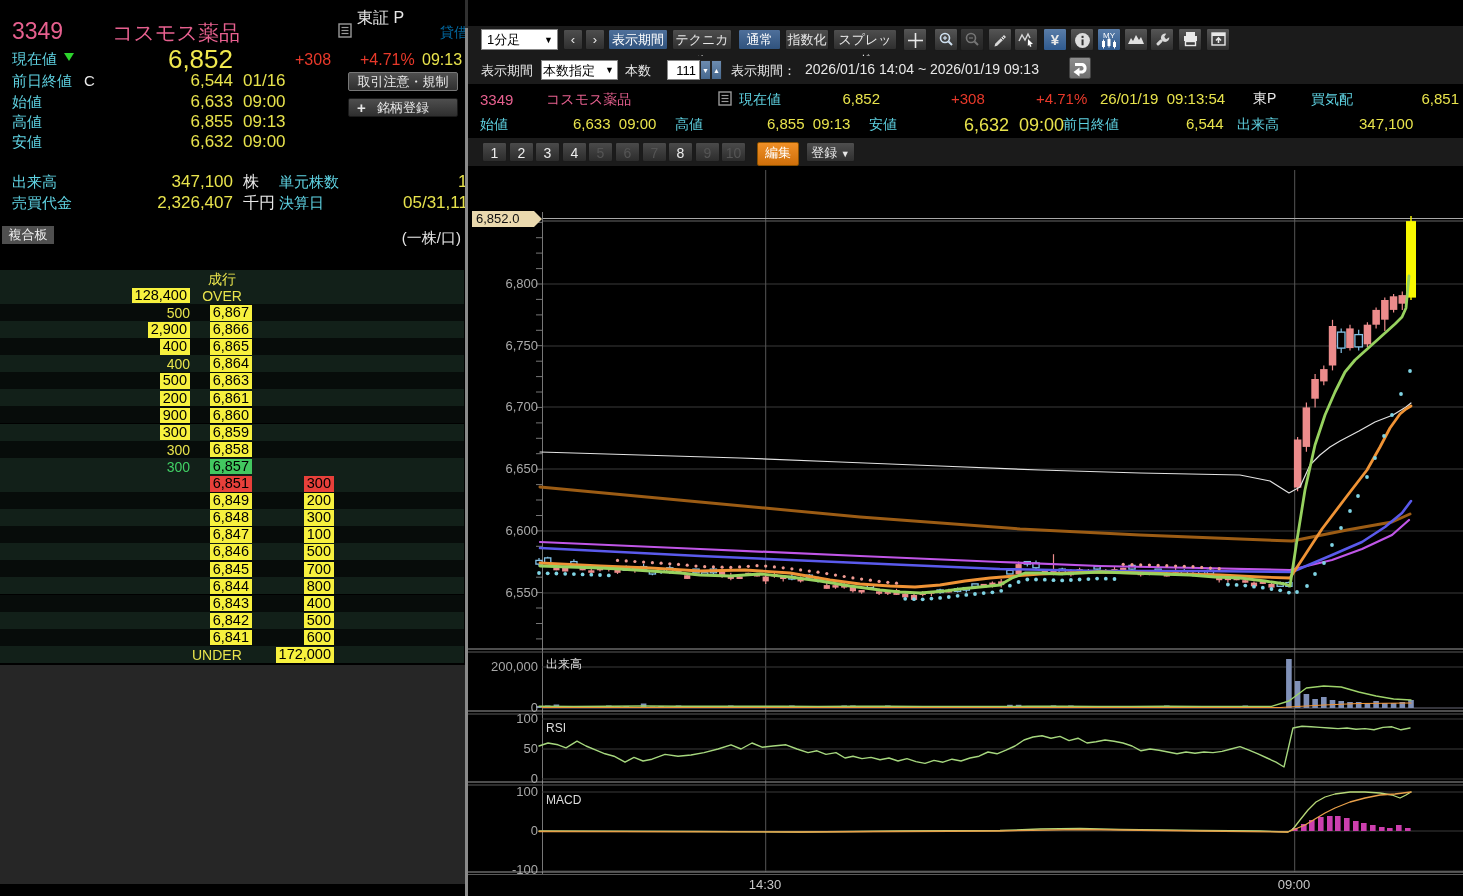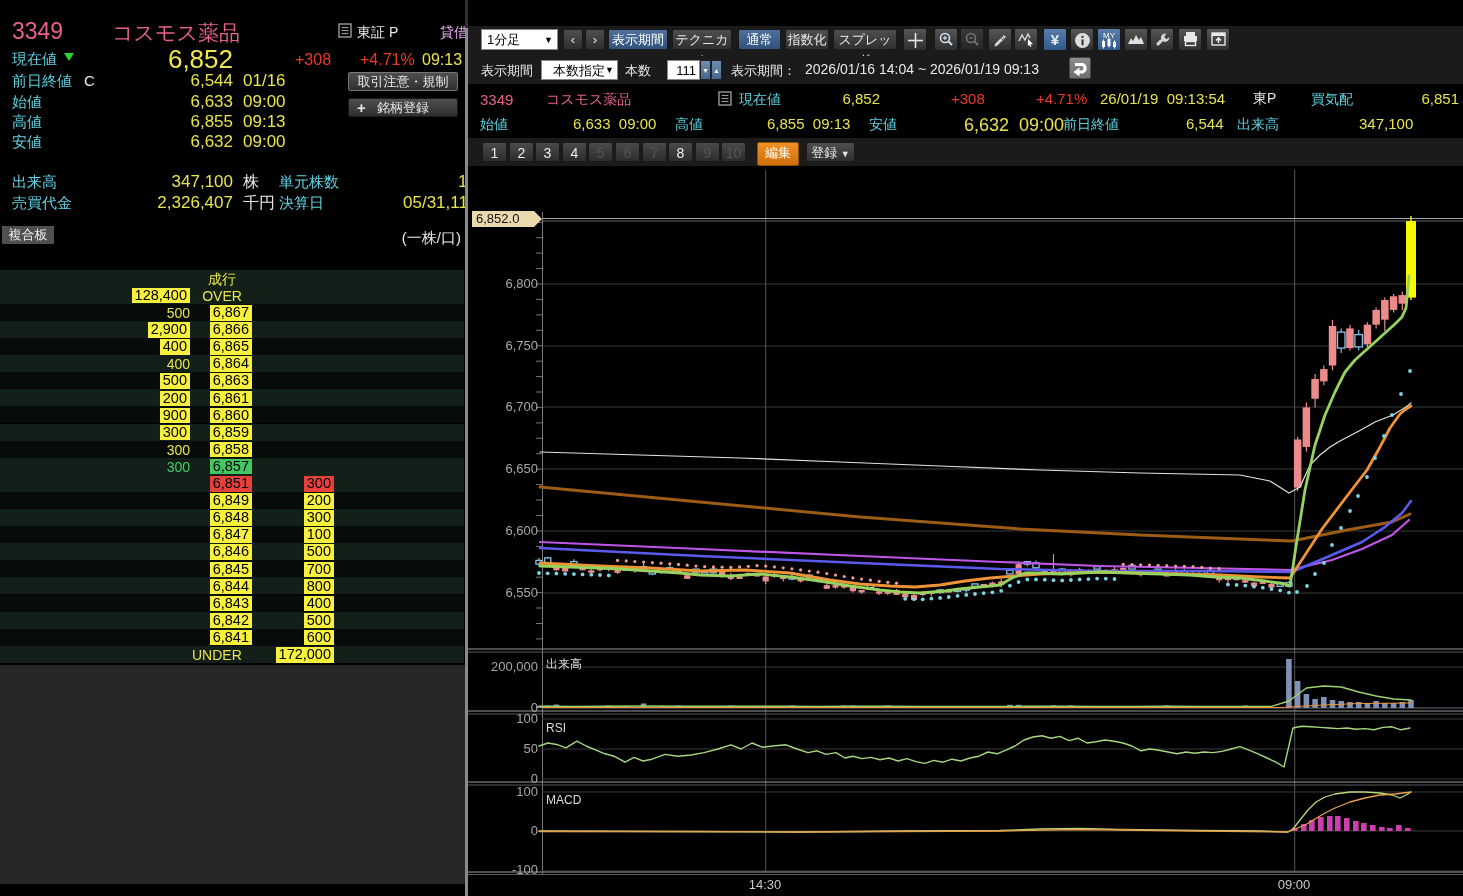--- a/index.html
+++ b/index.html
@@ -14,22 +14,22 @@
 
 <div style="position:absolute;left:0;top:0;width:465px;height:896px;background:#000;overflow:hidden">
   <div style="position:absolute;left:12px;top:18px;color:#e7608f;font-size:23px">3349</div>
   <div style="position:absolute;left:112px;top:19px;color:#e7608f;font-size:21px;white-space:nowrap">コスモス薬品</div>
   <div style="position:absolute;left:338px;top:23px"><svg width="14" height="15" viewBox="0 0 14 15">
         <rect x="1" y="1" width="12" height="13" fill="none" stroke="#9a9a9a" stroke-width="1.4"></rect>
         <line x1="3.5" y1="4.5" x2="10.5" y2="4.5" stroke="#9a9a9a" stroke-width="1.2"></line>
         <line x1="3.5" y1="7.5" x2="10.5" y2="7.5" stroke="#9a9a9a" stroke-width="1.2"></line>
         <line x1="3.5" y1="10.5" x2="10.5" y2="10.5" stroke="#9a9a9a" stroke-width="1.2"></line>
       </svg></div>
-  <div style="position:absolute;left:357px;top:24px;color:#e8e8e8;font-size:14px;white-space:nowrap">東証 P</div>
-  <div style="position:absolute;left:440px;top:24px;color:#f0abfc;font-size:14px;white-space:nowrap">貸借</div>
+  <div style="position:absolute;left:357px;top:8px;color:#e8e8e8;font-size:16px;white-space:nowrap">東証 P</div>
+  <div style="position:absolute;left:440px;top:24px;color:#0369a1;font-size:14px;white-space:nowrap">貸借</div>
 
   <div class="cy" style="position:absolute;left:12px;top:50px">現在値</div>
   <div style="position:absolute;left:64px;top:53px;width:0;height:0;border-left:5px solid transparent;border-right:5px solid transparent;border-top:8px solid #2dd52d"></div>
   <div style="position:absolute;left:100px;top:44px;width:133px;text-align:right;color:#f0e84e;font-size:26px">6,852</div>
   <div class="red" style="position:absolute;left:295px;top:51px;font-size:16px">+308</div>
   <div class="red" style="position:absolute;left:360px;top:51px;font-size:16px">+4.71%</div>
   <div style="position:absolute;left:422px;top:51px;font-size:16px;color:#e8e34c">09:13</div>
 
   <div class="cy" style="position:absolute;left:12px;top:72px">前日終値</div>
   <div class="wt" style="position:absolute;left:84px;top:72px;font-size:15px">C</div>
@@ -200,21 +200,21 @@
         <rect x="3.5" y="10.5" width="10" height="4" fill="none" stroke="#e8e8e8" stroke-width="1.4"></rect>
       </svg></div>
   <div style="position:absolute;left:738px;top:28px;width:24px;height:23px;background:linear-gradient(#555,#2f2f2f);border:1px solid #1a1a1a;border-radius:2px;color:#e8e8e8;font-size:15px;text-align:center;line-height:22px"><svg width="17" height="16" viewBox="0 0 17 16" style="margin-top:2px">
         <rect x="2" y="2" width="13" height="12" fill="none" stroke="#e8e8e8" stroke-width="1.4"></rect>
         <rect x="2" y="2" width="13" height="3" fill="#e8e8e8"></rect>
         <path d="M8.5,12 L8.5,8 M6,9.5 L8.5,7 L11,9.5" fill="none" stroke="#e8e8e8" stroke-width="1.6"></path>
       </svg></div>
 
   <div style="position:absolute;left:0;top:56px;width:995px;height:28px;background:#1b1b1b"></div>
   <div class="wt" style="position:absolute;left:13px;top:62px;font-size:13px">表示期間</div>
-  <div style="position:absolute;left:73px;top:60px;width:77px;height:20px;background:#fff;border:1px solid #888;color:#000;font-size:13px;line-height:19px;padding-left:11px">本数指定<span style="position:absolute;right:3px;top:0;font-size:9px">▼</span></div>
+  <div style="position:absolute;left:73px;top:60px;width:77px;height:20px;background:#fff;border:1px solid #888;color:#000;font-size:13px;line-height:19px;padding-left:1px">本数指定<span style="position:absolute;right:3px;top:0;font-size:9px">▼</span></div>
   <div class="wt" style="position:absolute;left:157px;top:62px;font-size:13px">本数</div>
   <div style="position:absolute;left:199px;top:60px;width:33px;height:20px;background:#fff;border:1px solid #888;color:#000;font-size:13px;line-height:19px;text-align:right;padding-right:3px">111</div>
   <div style="position:absolute;left:232px;top:60px;width:11px;height:20px;background:linear-gradient(#6d8cb0,#46688e);border:1px solid #222;color:#fff;font-size:7px;text-align:center;line-height:20px">▼</div>
   <div style="position:absolute;left:243px;top:60px;width:11px;height:20px;background:linear-gradient(#6d8cb0,#46688e);border:1px solid #222;color:#fff;font-size:7px;text-align:center;line-height:20px">▲</div>
   <div class="wt" style="position:absolute;left:263px;top:62px;font-size:13px">表示期間：</div>
   <div class="wt" style="position:absolute;left:337px;top:61px;font-size:14px;white-space:nowrap">2026/01/16 14:04 ~ 2026/01/19 09:13</div>
   <div style="position:absolute;left:601px;top:57px;width:22px;height:22px;background:linear-gradient(#8e8e8e,#6e6e6e);border:1px solid #444;border-radius:2px;text-align:center"><svg width="20" height="19" viewBox="0 0 20 19" style="margin-top:1px">
         <path d="M5,5.5 L12.5,5.5 A4,4 0 0 1 12.5,13 L8,13" fill="none" stroke="#fff" stroke-width="3"></path>
         <path d="M9.5,8.5 L3.5,13 L9.5,17.5 Z" fill="#fff"></path>
       </svg></div>

